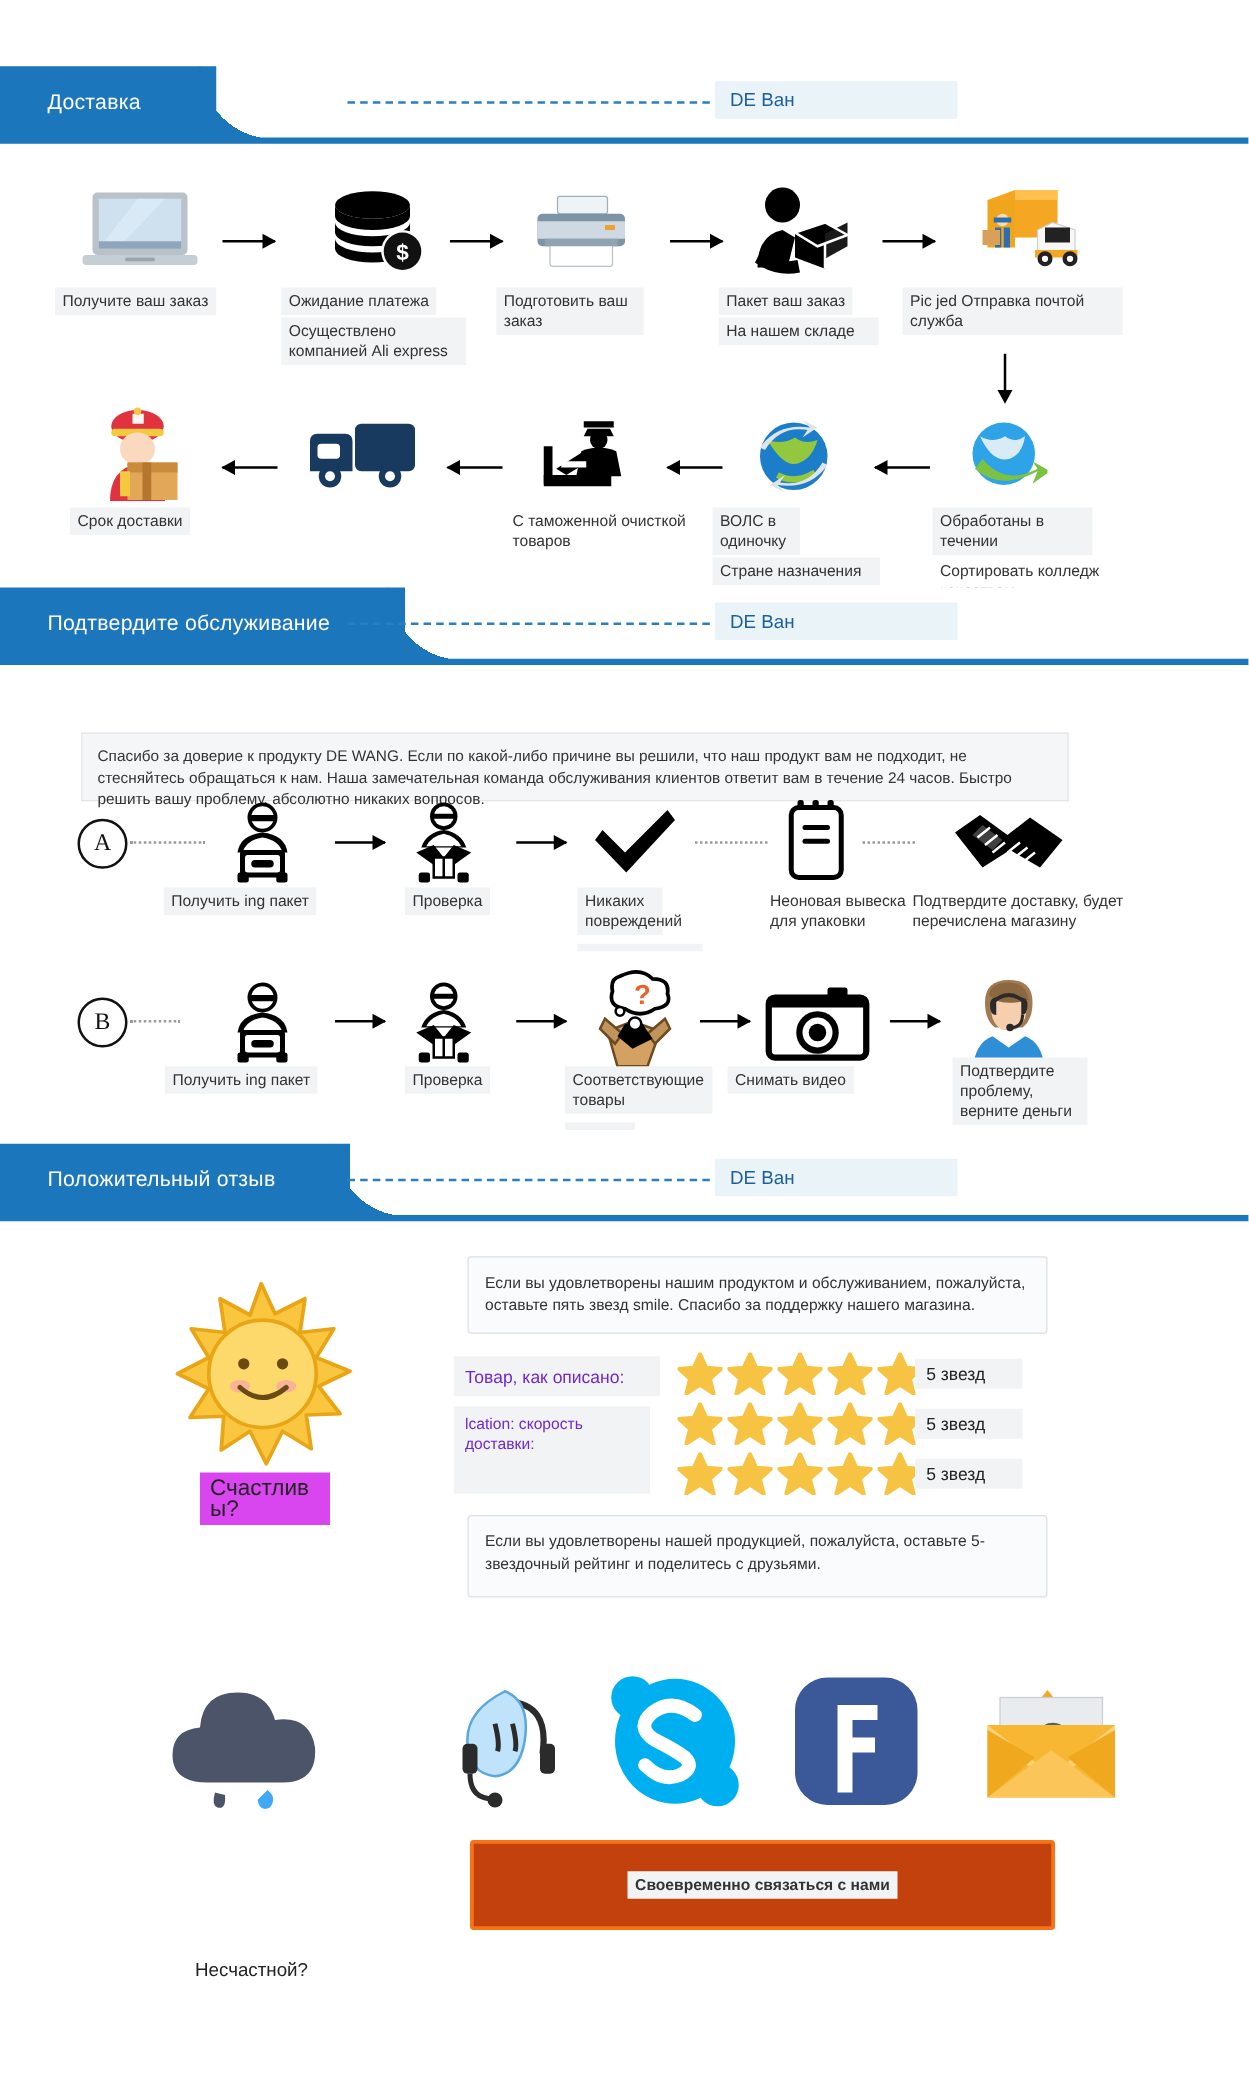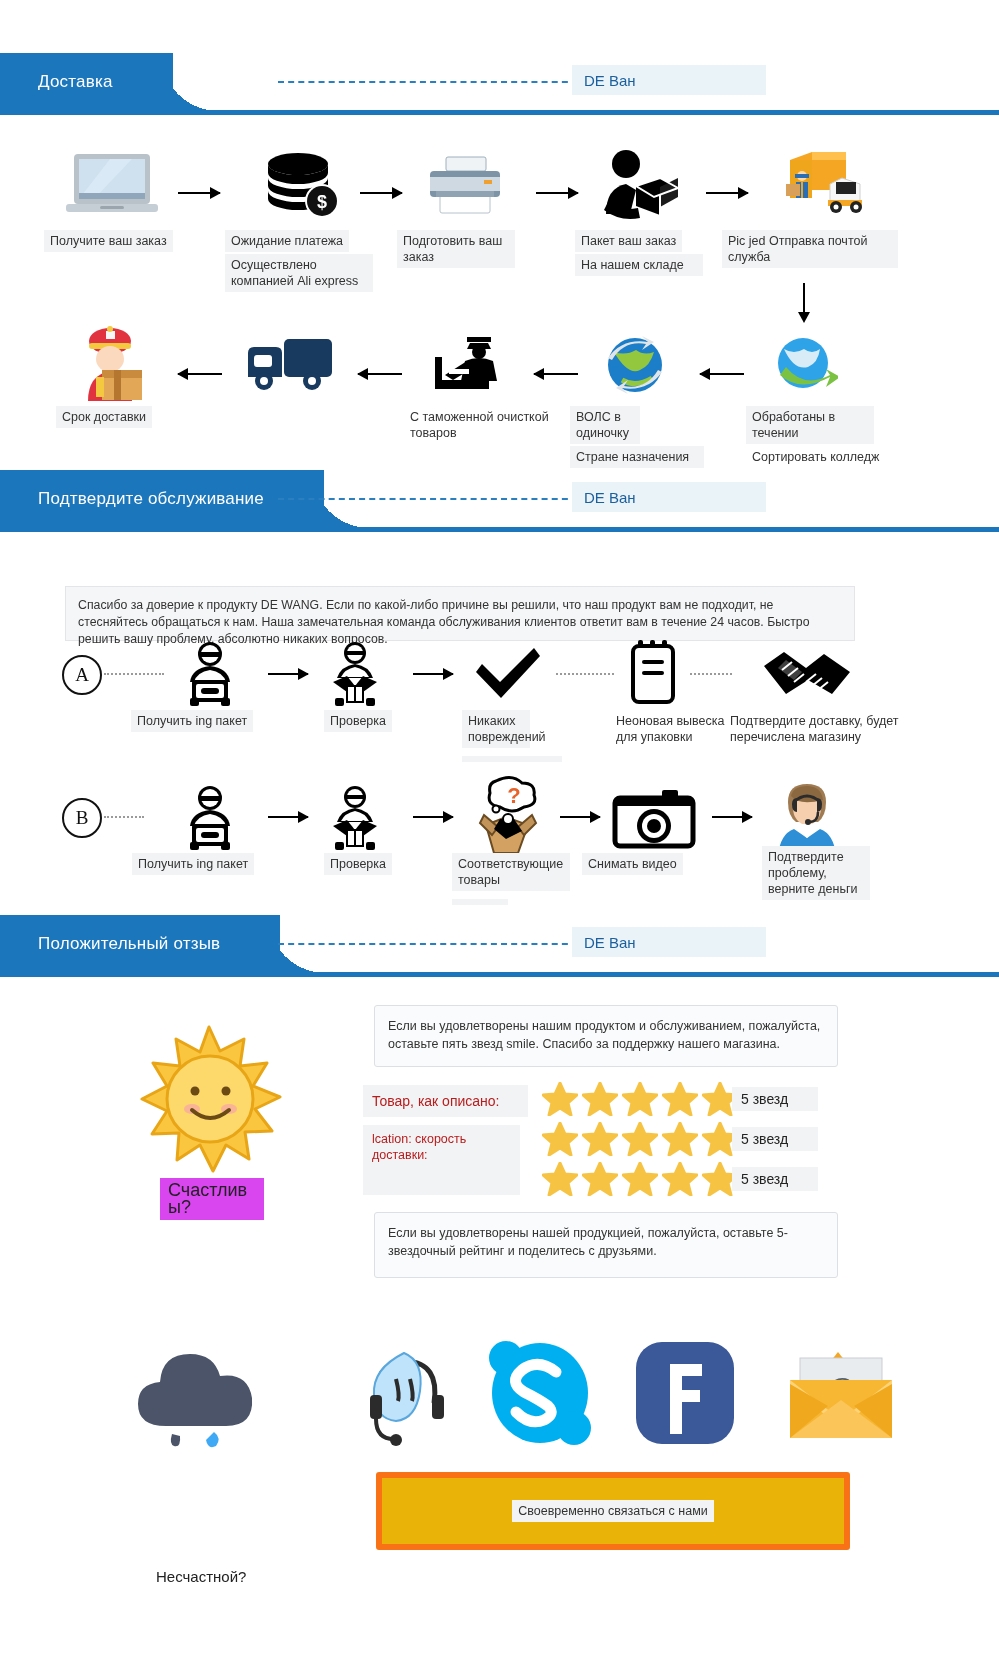--- a/index.html
+++ b/index.html
@@ -72,28 +72,28 @@
     font-family:"Liberation Serif", serif;
   }
   .dotline{position:absolute;height:0;border-top:2px dotted #9a9a9a;}
 
   
   .revbox{
     position:absolute;background:#fafbfc;border:1px solid #dcdfe3;border-radius:3px;
     font-size:12.5px;line-height:18px;color:#333;padding:11px 13px;box-sizing:border-box;
   }
   .rowlabel{position:absolute;background:#f2f3f5;box-sizing:border-box;display:flex;
-    align-items:center;padding:6px 9px;font-size:14px;color:#b91c1c;}
+    align-items:center;padding:6px 9px;font-size:14px;color:#6d28d9;}
   .starrow{position:absolute;display:flex;gap:4px;}
   .starcount{position:absolute;background:#f2f3f5;font-size:14px;color:#222;
     padding:4px 9px;box-sizing:border-box;}
   .caption{position:absolute;background:#d946ef;font-size:18px;color:#222;padding:4px 8px;}
   .contactbar{
-    position:absolute;background:#eab308;border:6px solid #f97316;border-radius:3px;
-    display:flex;align-items:center;justify-content:center;font-size:13px;color:#333;
+    position:absolute;background:#c2410c;border:3px solid #f97316;border-radius:3px;
+    display:flex;align-items:center;justify-content:center;font-size:13px;color:#333;font-weight:bold;
   }
 </style>
 </head>
 <body>
 
 <div class="page">
 
   <div class="band" style="position:absolute;left:0;top:53px;text-decoration:underline;">
     <div class="tab">
       <span>Доставка</span>

